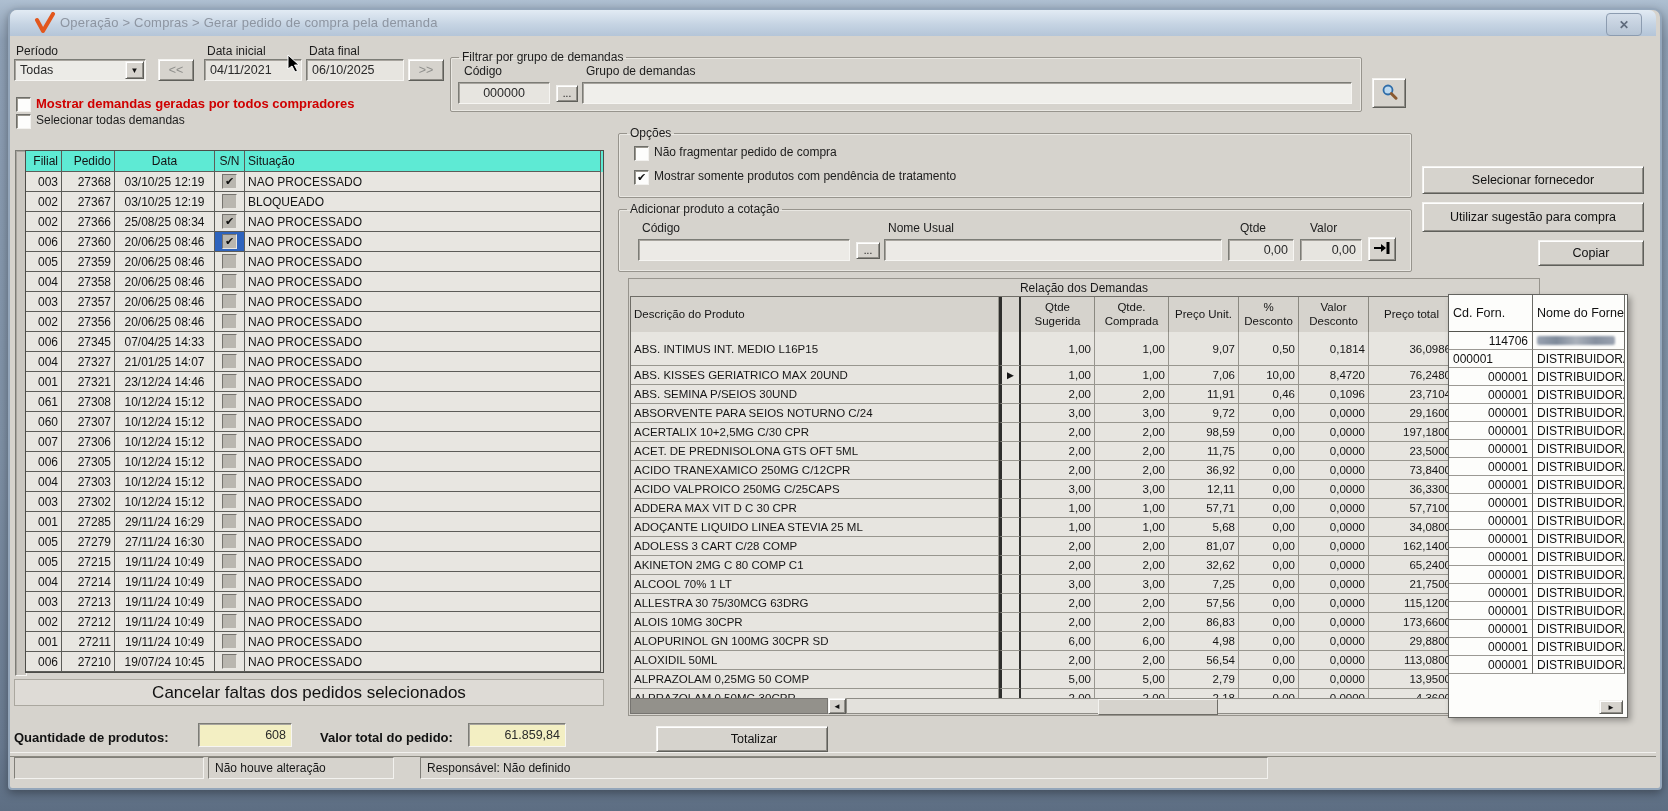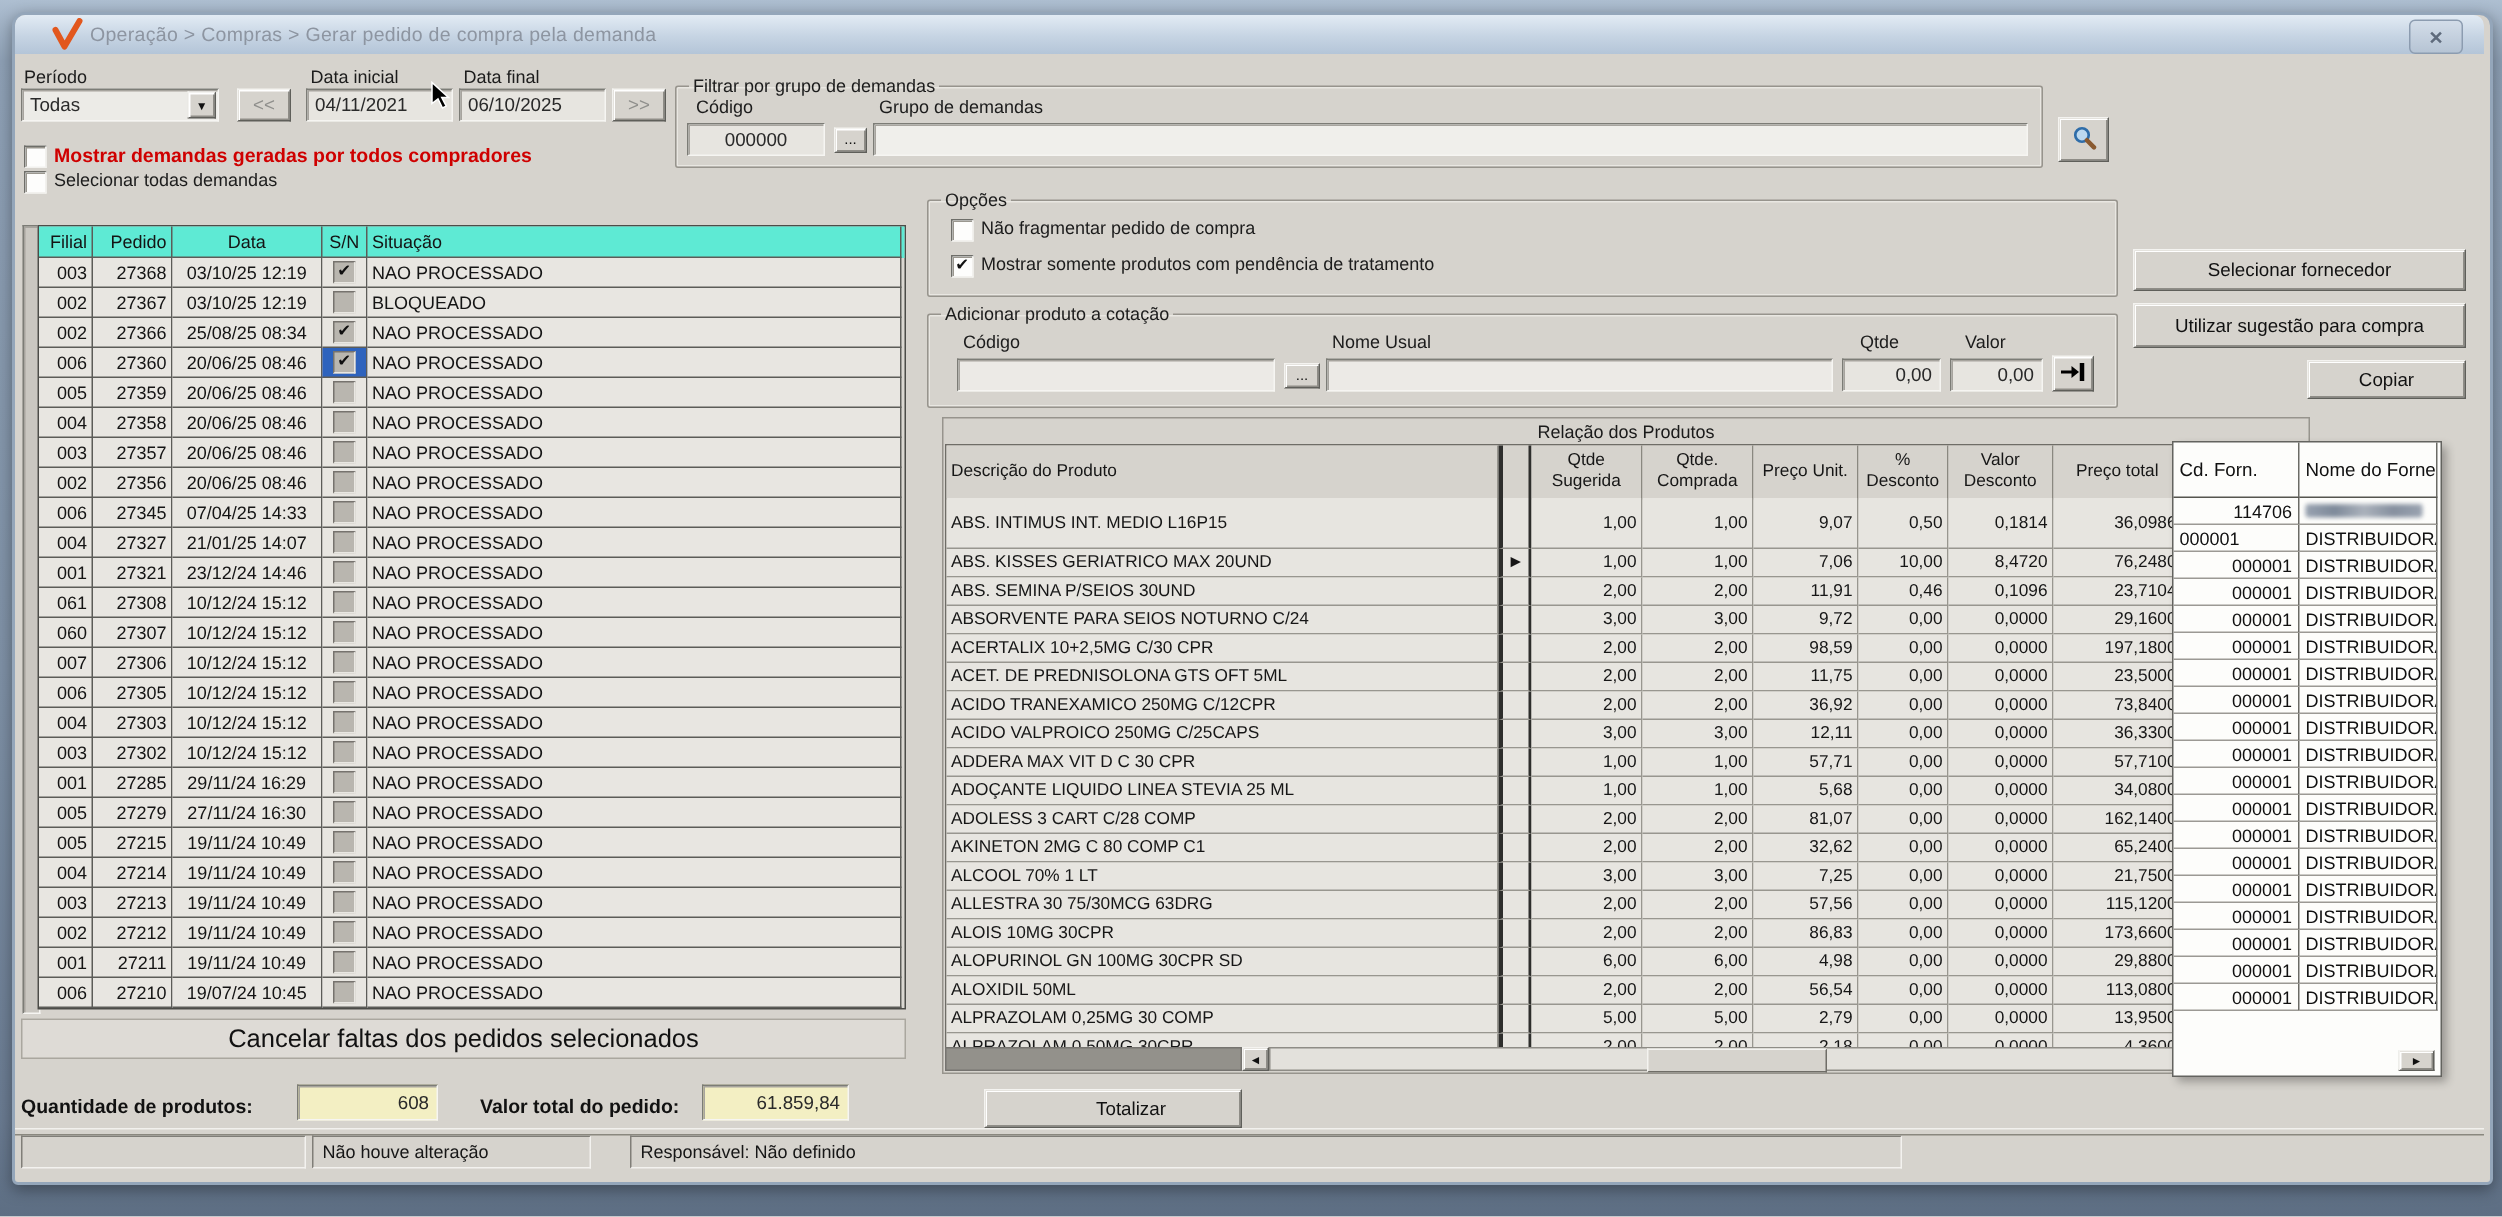--- a/index.html
+++ b/index.html
@@ -394,21 +394,21 @@
           <rect x="13.5" y="1" width="3" height="12" fill="#000"></rect>
         </svg>
     </span>
   </div>
 
   <div class="abs btn" style="left:1422px;top:166px;width:222px;height:28px;">Selecionar fornecedor</div>
   <div class="abs btn" style="left:1422px;top:202px;width:222px;height:30px;">Utilizar sugestão para compra</div>
   <div class="abs btn" style="left:1538px;top:240px;width:106px;height:26px;">Copiar</div>
 
   <div class="abs" style="left:628px;top:278px;width:912px;height:438px;border:1px solid #97948d;box-sizing:border-box;"></div>
-  <div class="abs" style="left:628px;top:281px;width:912px;text-align:center;font-size:12px;color:#1a1a1a;">Relação dos Produtos</div>
+  <div class="abs" style="left:628px;top:281px;width:912px;text-align:center;font-size:12px;color:#1a1a1a;">Relação dos Demandas</div>
   <div class="abs pg-head" style="left:630px;top:296px;height:36px;border-top:1px solid #6f6d67;border-left:1px solid #6f6d67;box-sizing:content-box;">
     <div class="pgc desc" style="justify-content:flex-start;text-align:left;">Descrição do Produto</div>
     <div class="pgc mark"></div>
     <div class="pgc">Qtde
 Sugerida</div>
     <div class="pgc">Qtde.
 Comprada</div>
     <div class="pgc">Preço Unit.</div>
     <div class="pgc">%
 Desconto</div>
@@ -581,21 +581,21 @@
         <div class="pgc desc">ALOXIDIL 50ML</div>
         <div class="pgc mark"></div>
         <div class="pgc" style="justify-content: flex-end;">2,00</div>
         <div class="pgc" style="justify-content: flex-end;">2,00</div>
         <div class="pgc" style="justify-content: flex-end;">56,54</div>
         <div class="pgc" style="justify-content: flex-end;">0,00</div>
         <div class="pgc" style="justify-content: flex-end;">0,0000</div>
         <div class="pgc" style="justify-content: flex-end;">113,0800</div>
       </div>
       <div class="pg-row" style="height: 19px;">
-        <div class="pgc desc">ALPRAZOLAM 0,25MG 30 COMP</div>
+        <div class="pgc desc">ALPRAZOLAM 0,25MG 50 COMP</div>
         <div class="pgc mark"></div>
         <div class="pgc" style="justify-content: flex-end;">5,00</div>
         <div class="pgc" style="justify-content: flex-end;">5,00</div>
         <div class="pgc" style="justify-content: flex-end;">2,79</div>
         <div class="pgc" style="justify-content: flex-end;">0,00</div>
         <div class="pgc" style="justify-content: flex-end;">0,0000</div>
         <div class="pgc" style="justify-content: flex-end;">13,9500</div>
       </div>
       <div class="pg-row" style="height: 19px;">
         <div class="pgc desc">ALPRAZOLAM 0,50MG 30CPR</div>

